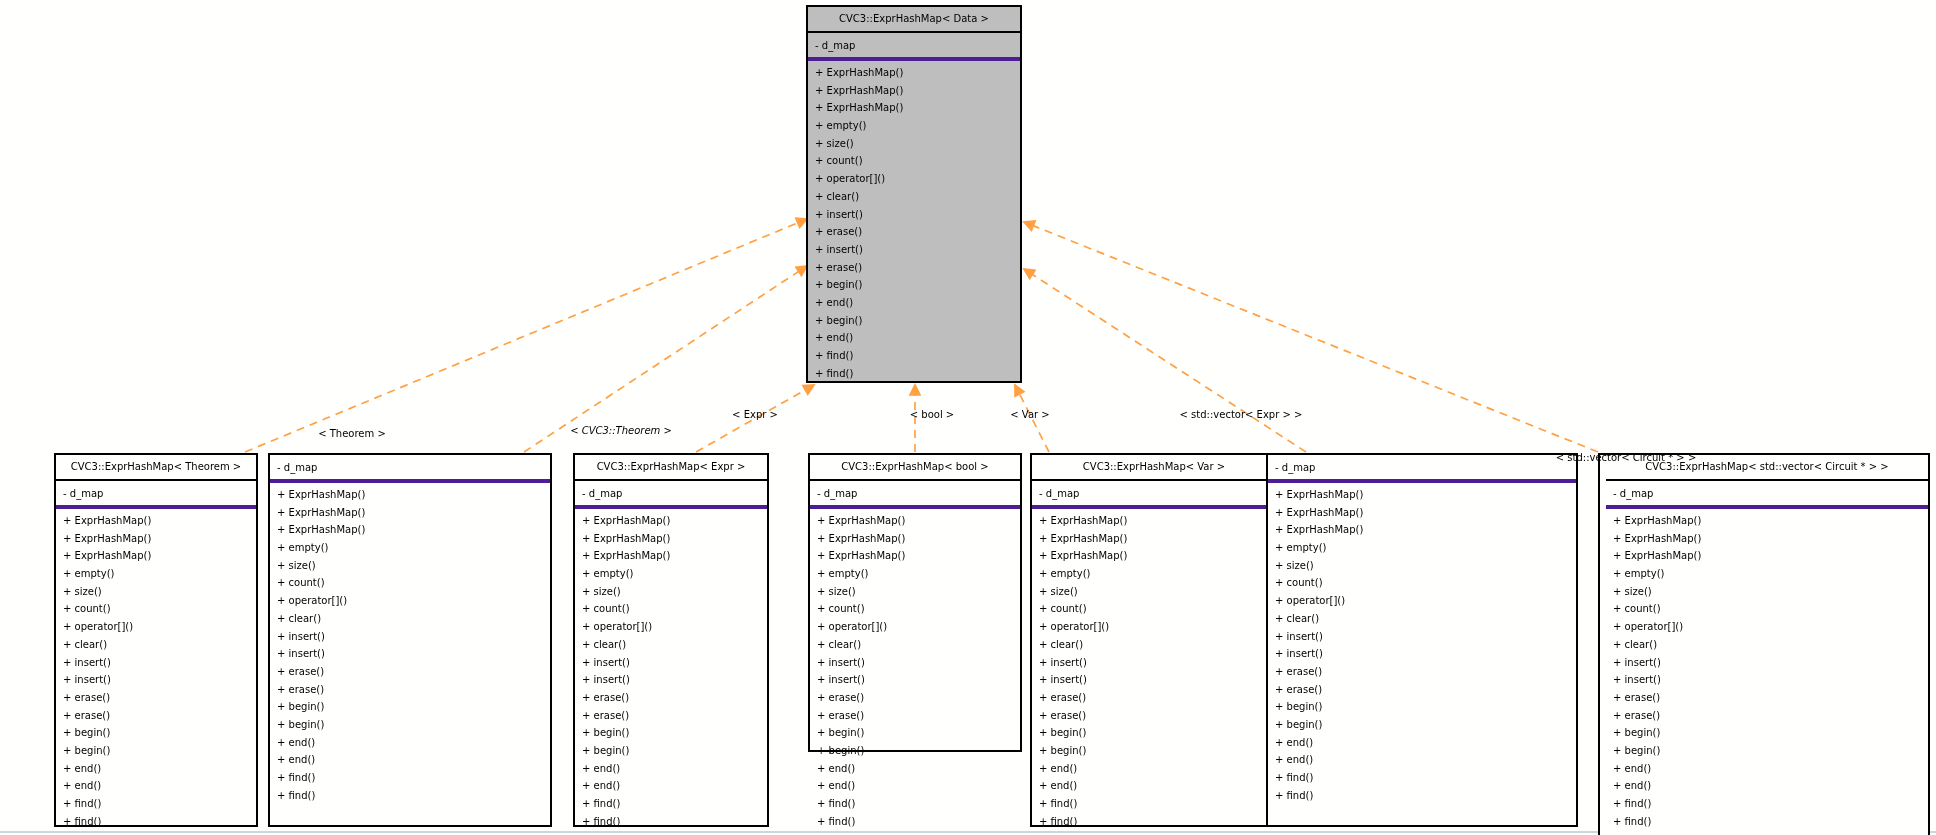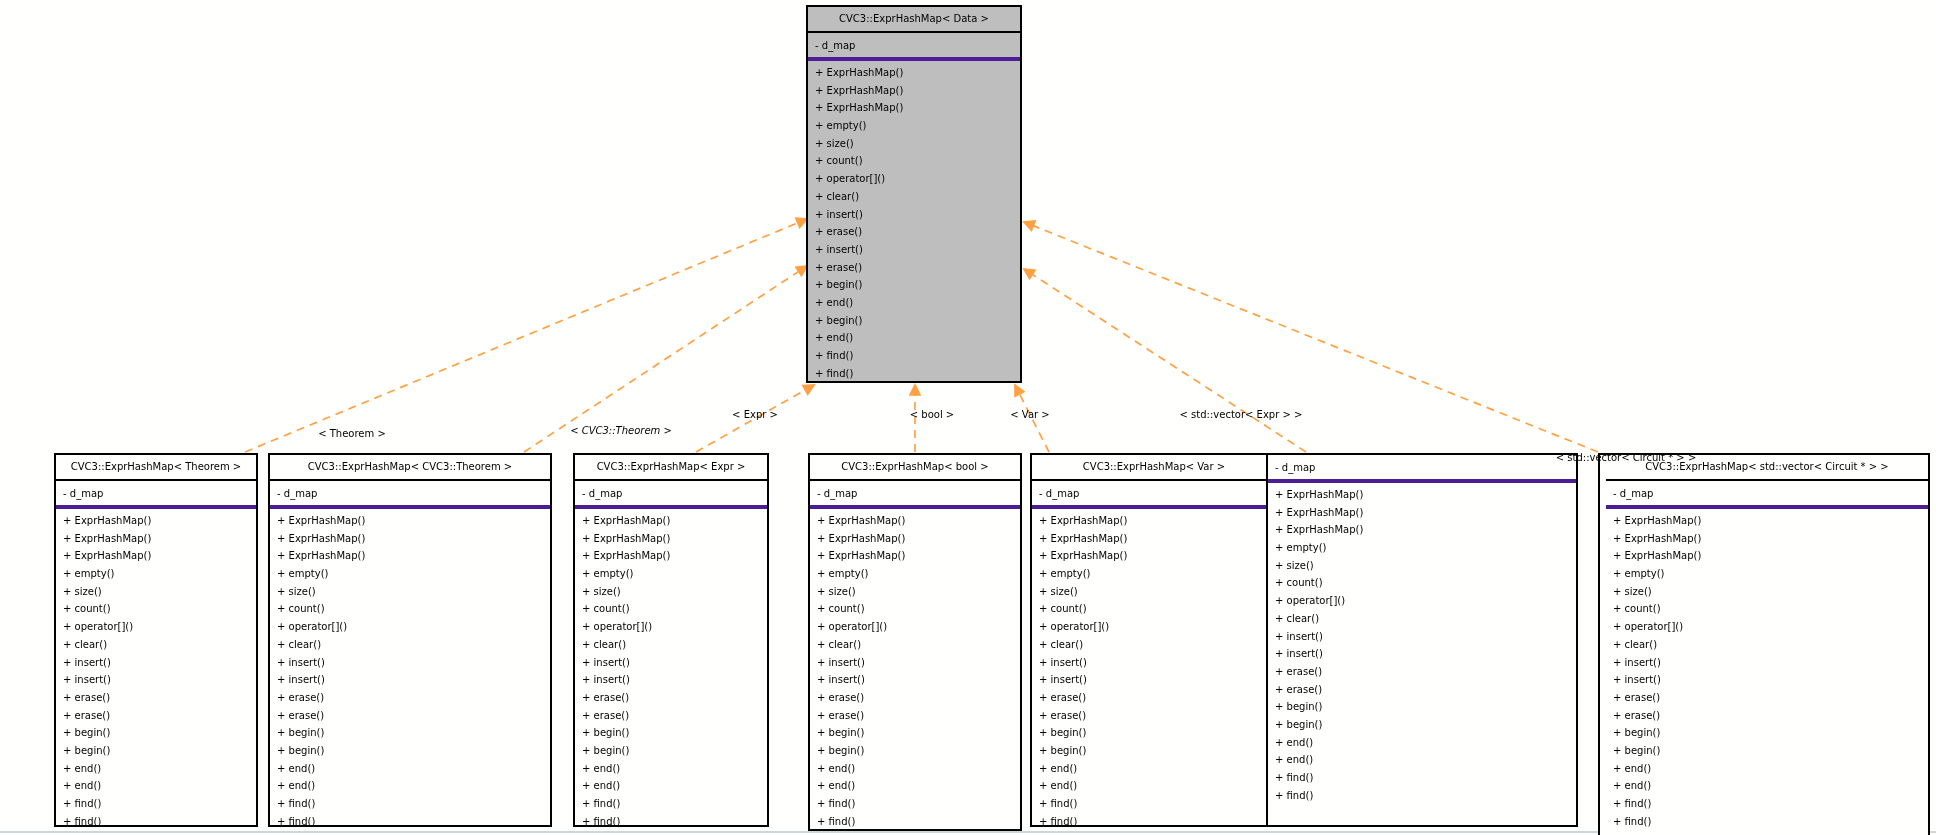--- a/index.html
+++ b/index.html
@@ -116,21 +116,20 @@
         <div class="row method-row">+ begin()</div>
         <div class="row method-row">+ begin()</div>
         <div class="row method-row">+ end()</div>
         <div class="row method-row">+ end()</div>
         <div class="row method-row">+ find()</div>
         <div class="row method-row">+ find()</div>
       </div>
   </div>
     <div class="edge-label" style="left: 352px; top: 426px;">&lt; Theorem &gt;</div>
     <div class="class-box" style="left: 268px; top: 453px; width: 284px; height: 374px;">
-    <div class="class-title">CVC3::ExprHashMap&lt; CVC3::Theorem &gt;</div>
     <div class="class-attrs">
       <div class="row attr-row">- d_map</div>
     </div>
     <div class="class-methods">
         <div class="row method-row">+ ExprHashMap()</div>
         <div class="row method-row">+ ExprHashMap()</div>
         <div class="row method-row">+ ExprHashMap()</div>
         <div class="row method-row">+ empty()</div>
         <div class="row method-row">+ size()</div>
         <div class="row method-row">+ count()</div>
@@ -169,21 +168,21 @@
         <div class="row method-row">+ erase()</div>
         <div class="row method-row">+ begin()</div>
         <div class="row method-row">+ begin()</div>
         <div class="row method-row">+ end()</div>
         <div class="row method-row">+ end()</div>
         <div class="row method-row">+ find()</div>
         <div class="row method-row">+ find()</div>
       </div>
   </div>
     <div class="edge-label" style="left: 755px; top: 407px;">&lt; Expr &gt;</div>
-    <div class="class-box" style="left: 808px; top: 453px; width: 214px; height: 378px;">
+    <div class="class-box" style="left: 808px; top: 453px; width: 214px; height: 299px;">
     <div class="class-title">CVC3::ExprHashMap&lt; bool &gt;</div>
     <div class="class-attrs">
       <div class="row attr-row">- d_map</div>
     </div>
     <div class="class-methods">
         <div class="row method-row">+ ExprHashMap()</div>
         <div class="row method-row">+ ExprHashMap()</div>
         <div class="row method-row">+ ExprHashMap()</div>
         <div class="row method-row">+ empty()</div>
         <div class="row method-row">+ size()</div>

